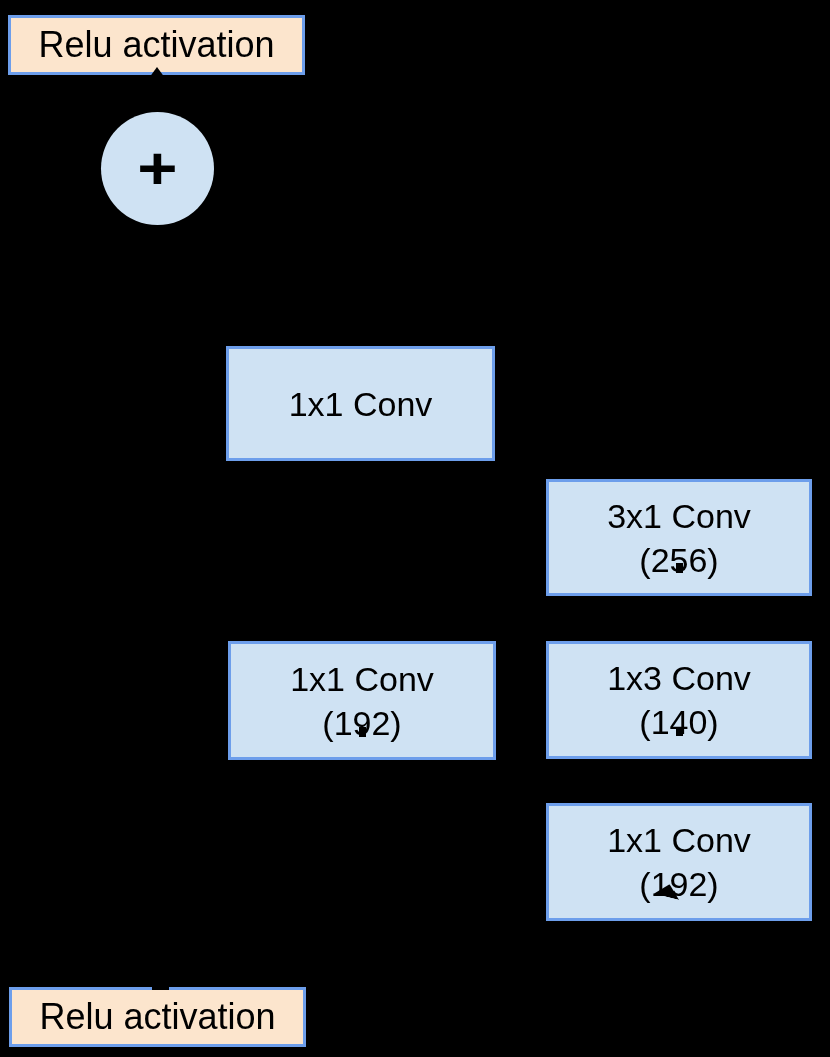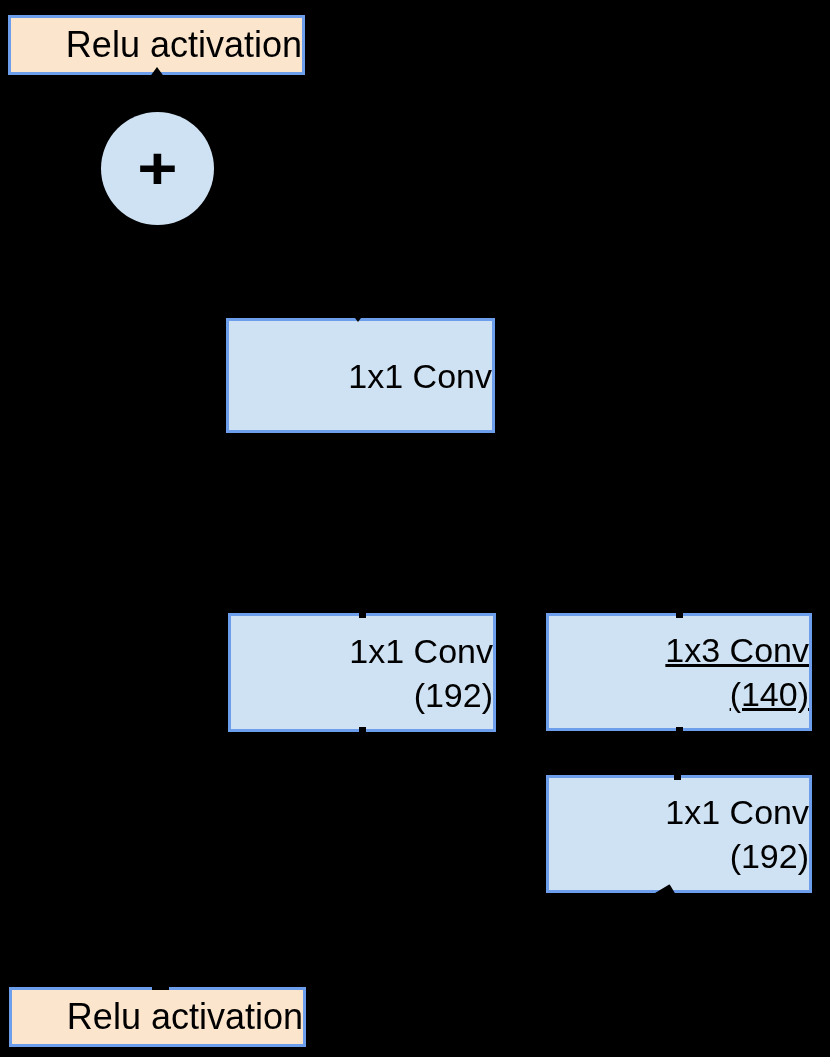--- a/index.html
+++ b/index.html
@@ -10,42 +10,43 @@
     background: #000000;
     overflow: hidden;
     font-family: "Liberation Sans", sans-serif;
   }
   .node {
     position: absolute;
     box-sizing: border-box;
     border: 3px solid #6d9eeb;
     display: flex;
     flex-direction: column;
-    align-items: flex-end;
+    align-items: center;
     justify-content: center;
     text-align: center;
     color: #000000;
     z-index: 2;
   }
   .relu {
     background: #fce5cd;
     font-size: 36px;
     line-height: 1;
   }
   .conv {
     background: #cfe2f3;
     font-size: 34px;
     line-height: 44px;
+    margin-top: 28px;
   }
   #relu-top    { left: 8px;   top: 15px;  width: 297px; height: 60px; }
   #relu-bottom { left: 9px;   top: 987px; width: 297px; height: 60px; }
   #conv-2048   { left: 226px; top: 318px; width: 269px; height: 115px; }
   #conv-3x1    { left: 546px; top: 451px; width: 266px; height: 117px; }
   #conv-1x1-l  { left: 228px; top: 613px; width: 268px; height: 119px; }
-  #conv-1x3    { left: 546px; top: 613px; width: 266px; height: 118px; text-decoration: underline; }
+  #conv-1x3    { left: 546px; top: 613px; width: 266px; height: 118px; }
   #conv-1x1-r  { left: 546px; top: 775px; width: 266px; height: 118px; }
   #sum-circle {
     position: absolute;
     left: 101px; top: 112px;
     width: 113px; height: 113px;
     border-radius: 50%;
     background: #cfe2f3;
     display: flex;
     align-items: center;
     justify-content: center;
@@ -84,20 +85,24 @@
   </div>
 
   <div id="sum-circle">
     <span class="plus">+</span>
   </div>
 
   <div class="node conv" id="conv-2048">
     <span>1x1 Conv</span>
   </div>
 
+  <div class="node conv" id="conv-3x1">
+    <span>3x1 Conv</span>
+    <span>(256)</span>
+  </div>
 
   <div class="node conv" id="conv-1x1-l">
     <span>1x1 Conv</span>
     <span>(192)</span>
   </div>
 
   <div class="node conv" id="conv-1x3">
     <span>1x3 Conv</span>
     <span>(140)</span>
   </div>

